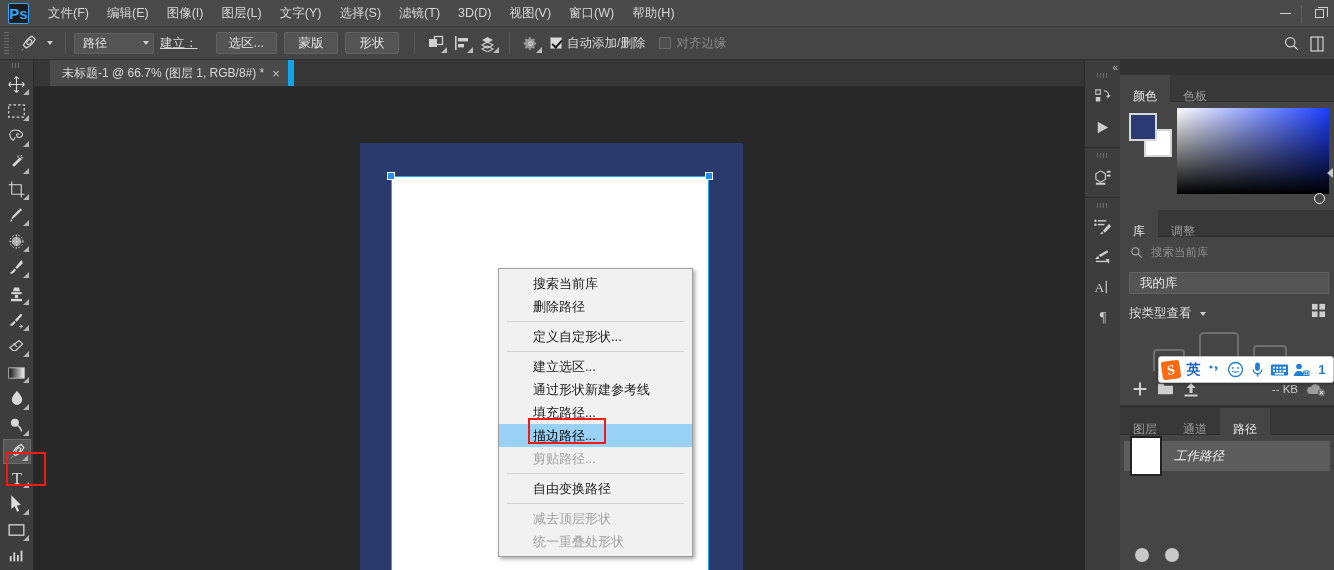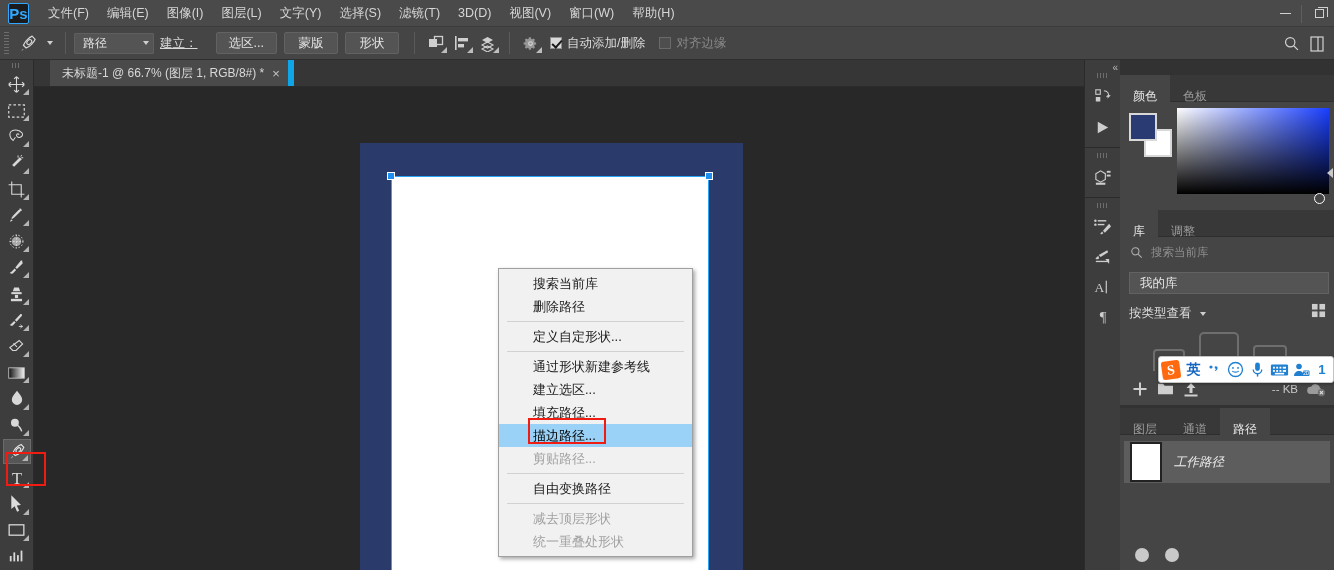--- a/index.html
+++ b/index.html
@@ -174,21 +174,21 @@
     background:#545454; border:1px solid #626262; color:#e6e6e6;
     font-size:12.5px; display:flex; align-items:center; padding-left:10px;
   }
   .viewrow{ position:absolute; left:9px; top:95px; display:flex; align-items:center; color:#dcdcdc; font-size:12.5px; }
   .lib-empty{ position:absolute; left:0; top:118px; width:214px; height:45px; display:flex; align-items:flex-end; justify-content:center; }
   .libfooter{ position:absolute; left:0; bottom:4px; width:214px; height:24px; display:flex; align-items:center; padding:0 8px; }
   .lf-right{ margin-left:auto; display:flex; align-items:center; color:#c8c8c8; font-size:11.5px; }
 
   .pathpanel{ top:408px; height:162px; }
   .pathrow{
-    position:absolute; left:4px; top:33px; width:206px; height:42px;
+    position:absolute; left:4px; top:33px; width:206px; height:30px;
     background:#5d5d5d; display:flex; align-items:center; padding-left:6px;
   }
   .path-thumb{ width:32px; height:40px; background:#fff; border:2px solid #222; }
   .path-name{ color:#ededed; font-size:12.5px; font-style:italic; margin-left:12px; }
   .pathfooter{ position:absolute; left:0; bottom:0; width:214px; height:26px; display:flex; align-items:center; gap:14px; padding-left:14px; }
 
   
   .sogou{
     position:absolute; left:1158px; top:356px; width:176px; height:27px;
     background:#ffffff; border:1px solid #c5c5c5; border-radius:3px;
@@ -465,22 +465,22 @@
       <div class="anchor" style="left:345px; top:29px;"></div>
     </div>
   </div>
 
   <div class="ctxmenu">
     <div class="ctxitem">搜索当前库</div>
     <div class="ctxitem">删除路径</div>
     <div class="ctxsep"></div>
     <div class="ctxitem">定义自定形状...</div>
     <div class="ctxsep"></div>
+    <div class="ctxitem">建立选区...</div>
     <div class="ctxitem">通过形状新建参考线</div>
-    <div class="ctxitem">建立选区...</div>
     <div class="ctxitem">填充路径...</div>
     <div class="ctxitem sel">描边路径...</div>
     <div class="ctxitem disabled">剪贴路径...</div>
     <div class="ctxsep"></div>
     <div class="ctxitem">自由变换路径</div>
     <div class="ctxsep"></div>
     <div class="ctxitem disabled">减去顶层形状</div>
     <div class="ctxitem disabled">统一重叠处形状</div>
   </div>
 

